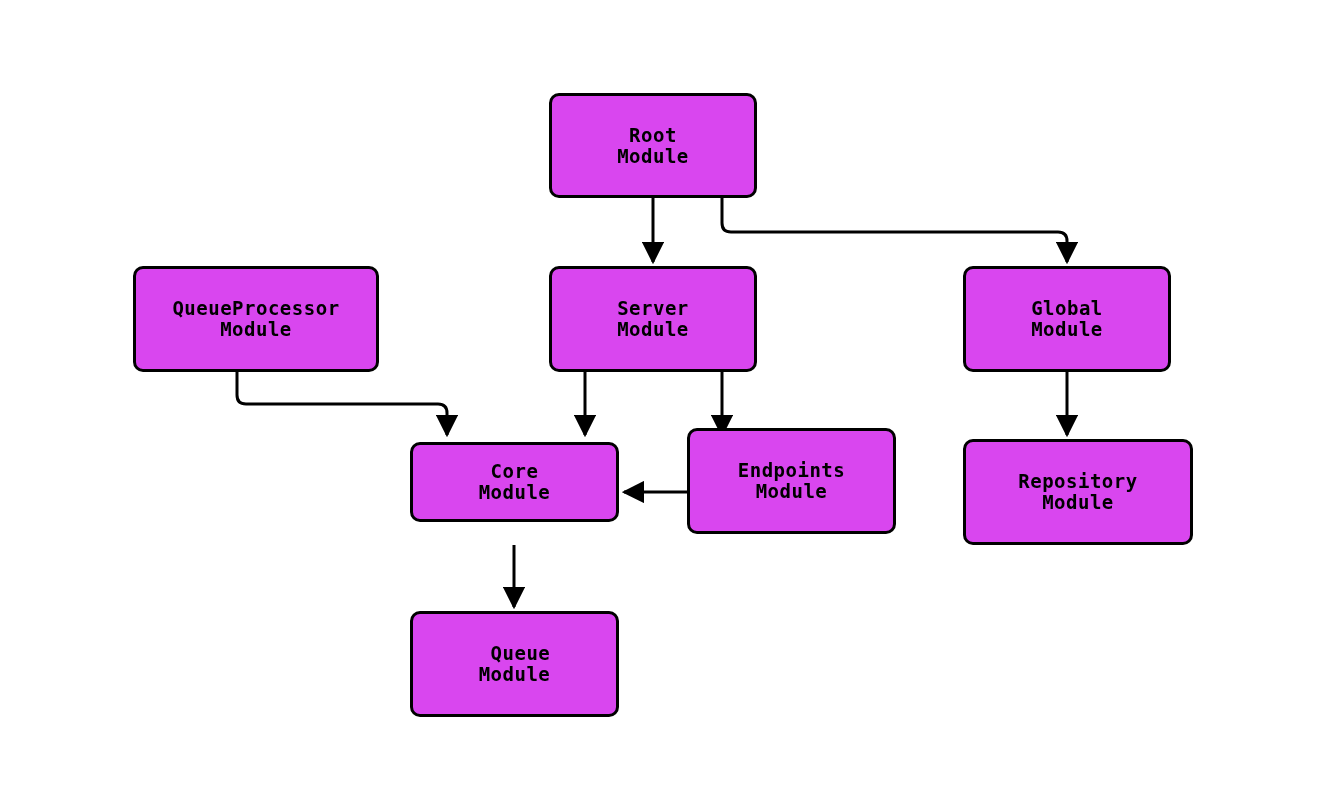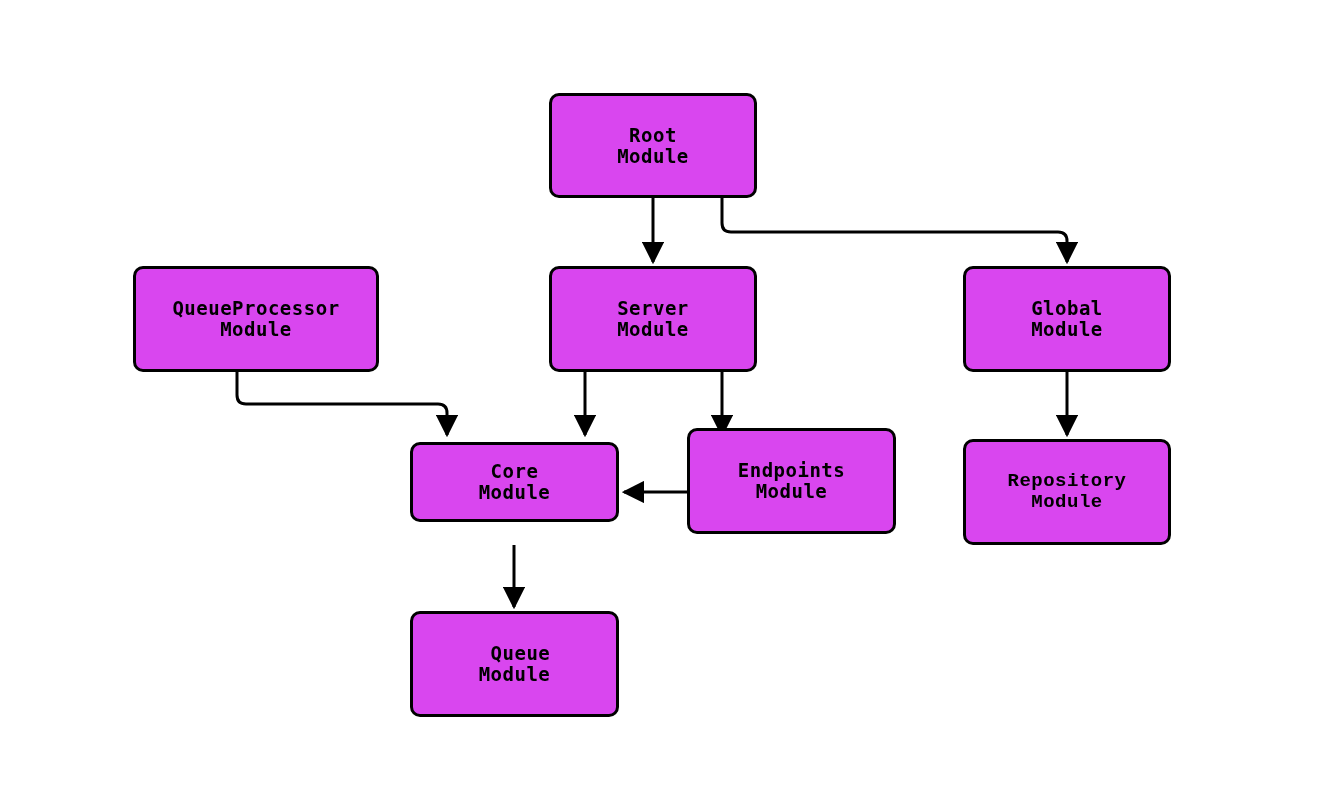--- a/index.html
+++ b/index.html
@@ -73,18 +73,18 @@
       <div class="node" style="left: 133px; top: 266px; width: 246px; height: 106px;">QueueProcessor
 Module</div>
       <div class="node" style="left: 549px; top: 266px; width: 208px; height: 106px;">Server
 Module</div>
       <div class="node" style="left: 963px; top: 266px; width: 208px; height: 106px;">Global
 Module</div>
       <div class="node" style="left: 410px; top: 442px; width: 209px; height: 80px;">Core
 Module</div>
       <div class="node" style="left: 687px; top: 428px; width: 209px; height: 106px;">Endpoints
 Module</div>
-      <div class="node" style="left: 963px; top: 439px; width: 208px; height: 106px; font-family: Liberation Mono, monospace;">Repository
+      <div class="node" style="left: 963px; top: 439px; width: 230px; height: 106px;">Repository
 Module</div>
       <div class="node" style="left: 410px; top: 611px; width: 209px; height: 106px; text-align: right;">Queue
 Module</div>
     </div>
 </div>
 
 </body></html>

